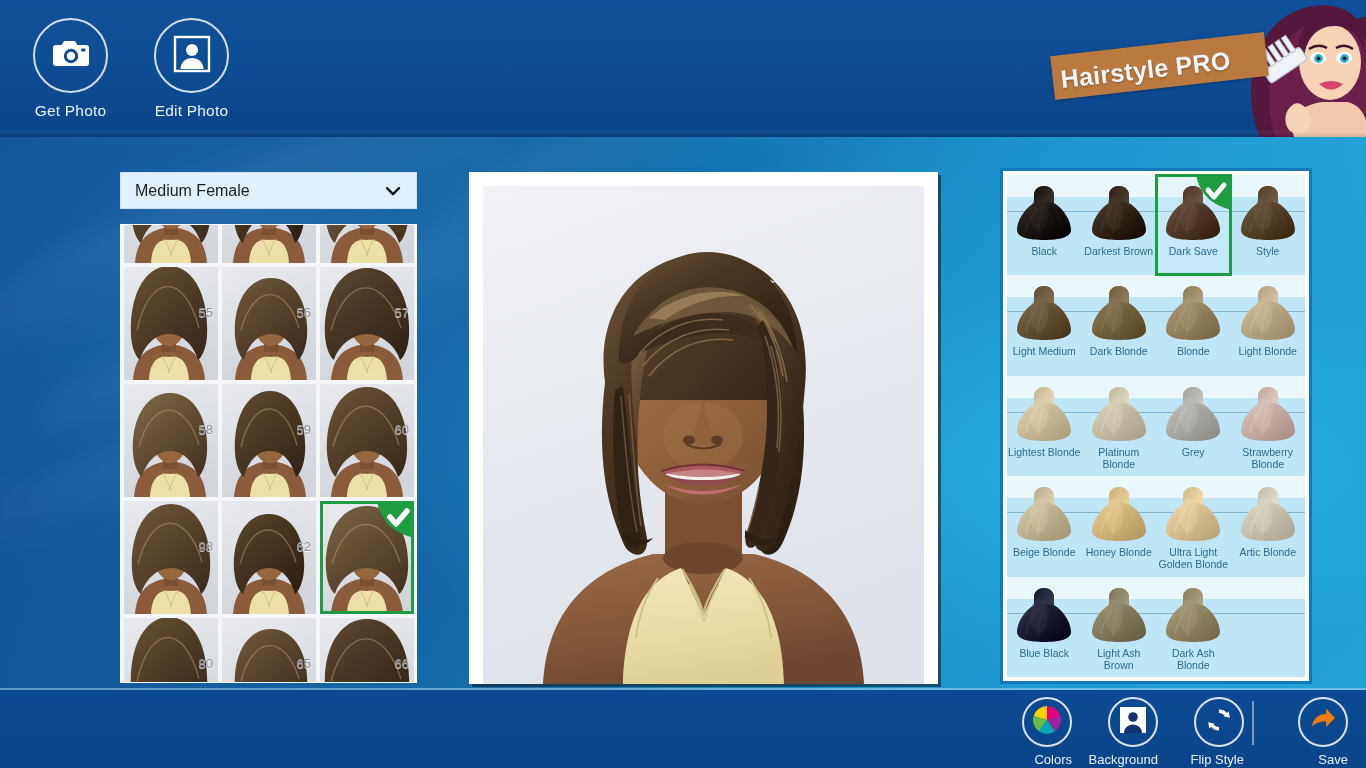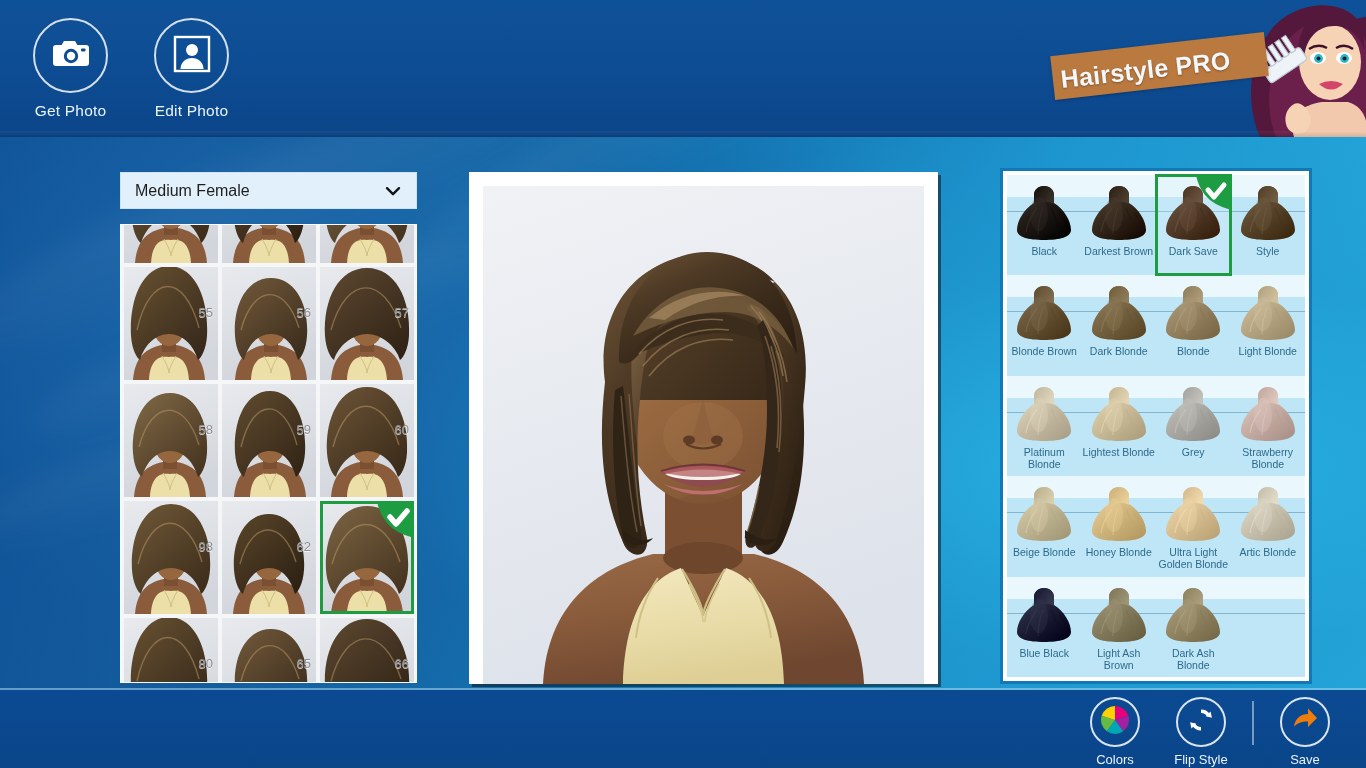--- a/index.html
+++ b/index.html
@@ -199,21 +199,21 @@
     position:absolute; right:0; top:0; width:46px; height:46px; z-index:11;
   }
 
   
   .toolbar {
     position:absolute; right:18px; top:697px;
     display:flex; align-items:flex-start; gap:0;
   }
   .tool {
     width:86px;
-    display:flex; flex-direction:column; align-items:center;
+    display:flex; flex-direction:column; align-items:flex-end;
     cursor:pointer;
   }
   .tool-circle {
     width:50px; height:50px; border-radius:50%;
     border:2px solid rgba(255,255,255,0.85);
     display:flex; align-items:center; justify-content:center;
   }
   .tool-label {
     margin-top:5px; color:#e8f2fb; font-size:13px; white-space:nowrap;
   }
@@ -1094,21 +1094,21 @@
       </linearGradient>
     </defs>
     <path d="M31 4 C37 4 41 8 41 13 L41 21 C51 27 58 39 58 48 C58 55 47 58 31 58 C15 58 4 55 4 48 C4 39 11 27 21 21 L21 13 C21 8 25 4 31 4 Z" fill="url(#cg5)"></path>
     <path d="M21 13 C21 8 25 4 31 4 C37 4 41 8 41 13 L41 22 C37 19 25 19 21 22 Z" fill="url(#ct5)"></path>
     <path d="M24 26 C18 34 14 42 13 50" stroke="#857254" stroke-width="1.3" fill="none" opacity="0.55"></path>
     <path d="M30 25 C27 34 25 43 25 52" stroke="#816e50" stroke-width="1.2" fill="none" opacity="0.5"></path>
     <path d="M38 26 C42 34 46 43 47 51" stroke="#574426" stroke-width="1.3" fill="none" opacity="0.5"></path>
     <path d="M46 30 C51 37 55 44 56 50" stroke="#534022" stroke-width="1.2" fill="none" opacity="0.45"></path>
     <ellipse cx="26" cy="32" rx="9" ry="17" fill="#837052" opacity="0.3"></ellipse>
   </svg></span>
-          <span class="cname">Blonde Brown</span>
+          <span class="cname">Light Medium</span>
         </div>
         <div class="swatch">
           <span class="cap">
   <svg width="62" height="60" viewBox="0 0 62 60">
     <defs>
       <linearGradient id="cg6" x1="0.12" y1="0" x2="0.9" y2="1">
         <stop offset="0%" stop-color="#9b8866"></stop>
         <stop offset="38%" stop-color="#7d6a48"></stop>
         <stop offset="100%" stop-color="#574422"></stop>
       </linearGradient>
@@ -1172,63 +1172,63 @@
     <path d="M38 26 C42 34 46 43 47 51" stroke="#a99876" stroke-width="1.3" fill="none" opacity="0.5"></path>
     <path d="M46 30 C51 37 55 44 56 50" stroke="#a59472" stroke-width="1.2" fill="none" opacity="0.45"></path>
     <ellipse cx="26" cy="32" rx="9" ry="17" fill="#d5c4a2" opacity="0.3"></ellipse>
   </svg></span>
           <span class="cname">Light Blonde</span>
         </div>
         <div class="swatch">
           <span class="cap">
   <svg width="62" height="60" viewBox="0 0 62 60">
     <defs>
+      <linearGradient id="cg9" x1="0.12" y1="0" x2="0.9" y2="1">
+        <stop offset="0%" stop-color="#f0e1be"></stop>
+        <stop offset="38%" stop-color="#d2c3a0"></stop>
+        <stop offset="100%" stop-color="#ac9d7a"></stop>
+      </linearGradient>
+      <linearGradient id="ct9" x1="0" y1="0" x2="1" y2="0.6">
+        <stop offset="0%" stop-color="#c3b491"></stop>
+        <stop offset="100%" stop-color="#e4d5b2"></stop>
+      </linearGradient>
+    </defs>
+    <path d="M31 4 C37 4 41 8 41 13 L41 21 C51 27 58 39 58 48 C58 55 47 58 31 58 C15 58 4 55 4 48 C4 39 11 27 21 21 L21 13 C21 8 25 4 31 4 Z" fill="url(#cg9)"></path>
+    <path d="M21 13 C21 8 25 4 31 4 C37 4 41 8 41 13 L41 22 C37 19 25 19 21 22 Z" fill="url(#ct9)"></path>
+    <path d="M24 26 C18 34 14 42 13 50" stroke="#eadbb8" stroke-width="1.3" fill="none" opacity="0.55"></path>
+    <path d="M30 25 C27 34 25 43 25 52" stroke="#e6d7b4" stroke-width="1.2" fill="none" opacity="0.5"></path>
+    <path d="M38 26 C42 34 46 43 47 51" stroke="#bcad8a" stroke-width="1.3" fill="none" opacity="0.5"></path>
+    <path d="M46 30 C51 37 55 44 56 50" stroke="#b8a986" stroke-width="1.2" fill="none" opacity="0.45"></path>
+    <ellipse cx="26" cy="32" rx="9" ry="17" fill="#e8d9b6" opacity="0.3"></ellipse>
+  </svg></span>
+          <span class="cname">Lightest Blonde</span>
+        </div>
+        <div class="swatch">
+          <span class="cap">
+  <svg width="62" height="60" viewBox="0 0 62 60">
+    <defs>
       <linearGradient id="cg10" x1="0.12" y1="0" x2="0.9" y2="1">
         <stop offset="0%" stop-color="#ebe2c9"></stop>
         <stop offset="38%" stop-color="#cdc4ab"></stop>
         <stop offset="100%" stop-color="#a79e85"></stop>
       </linearGradient>
       <linearGradient id="ct10" x1="0" y1="0" x2="1" y2="0.6">
         <stop offset="0%" stop-color="#beb59c"></stop>
         <stop offset="100%" stop-color="#dfd6bd"></stop>
       </linearGradient>
     </defs>
     <path d="M31 4 C37 4 41 8 41 13 L41 21 C51 27 58 39 58 48 C58 55 47 58 31 58 C15 58 4 55 4 48 C4 39 11 27 21 21 L21 13 C21 8 25 4 31 4 Z" fill="url(#cg10)"></path>
     <path d="M21 13 C21 8 25 4 31 4 C37 4 41 8 41 13 L41 22 C37 19 25 19 21 22 Z" fill="url(#ct10)"></path>
     <path d="M24 26 C18 34 14 42 13 50" stroke="#e5dcc3" stroke-width="1.3" fill="none" opacity="0.55"></path>
     <path d="M30 25 C27 34 25 43 25 52" stroke="#e1d8bf" stroke-width="1.2" fill="none" opacity="0.5"></path>
     <path d="M38 26 C42 34 46 43 47 51" stroke="#b7ae95" stroke-width="1.3" fill="none" opacity="0.5"></path>
     <path d="M46 30 C51 37 55 44 56 50" stroke="#b3aa91" stroke-width="1.2" fill="none" opacity="0.45"></path>
     <ellipse cx="26" cy="32" rx="9" ry="17" fill="#e3dac1" opacity="0.3"></ellipse>
   </svg></span>
           <span class="cname">Platinum Blonde</span>
-        </div>
-        <div class="swatch">
-          <span class="cap">
-  <svg width="62" height="60" viewBox="0 0 62 60">
-    <defs>
-      <linearGradient id="cg9" x1="0.12" y1="0" x2="0.9" y2="1">
-        <stop offset="0%" stop-color="#f0e1be"></stop>
-        <stop offset="38%" stop-color="#d2c3a0"></stop>
-        <stop offset="100%" stop-color="#ac9d7a"></stop>
-      </linearGradient>
-      <linearGradient id="ct9" x1="0" y1="0" x2="1" y2="0.6">
-        <stop offset="0%" stop-color="#c3b491"></stop>
-        <stop offset="100%" stop-color="#e4d5b2"></stop>
-      </linearGradient>
-    </defs>
-    <path d="M31 4 C37 4 41 8 41 13 L41 21 C51 27 58 39 58 48 C58 55 47 58 31 58 C15 58 4 55 4 48 C4 39 11 27 21 21 L21 13 C21 8 25 4 31 4 Z" fill="url(#cg9)"></path>
-    <path d="M21 13 C21 8 25 4 31 4 C37 4 41 8 41 13 L41 22 C37 19 25 19 21 22 Z" fill="url(#ct9)"></path>
-    <path d="M24 26 C18 34 14 42 13 50" stroke="#eadbb8" stroke-width="1.3" fill="none" opacity="0.55"></path>
-    <path d="M30 25 C27 34 25 43 25 52" stroke="#e6d7b4" stroke-width="1.2" fill="none" opacity="0.5"></path>
-    <path d="M38 26 C42 34 46 43 47 51" stroke="#bcad8a" stroke-width="1.3" fill="none" opacity="0.5"></path>
-    <path d="M46 30 C51 37 55 44 56 50" stroke="#b8a986" stroke-width="1.2" fill="none" opacity="0.45"></path>
-    <ellipse cx="26" cy="32" rx="9" ry="17" fill="#e8d9b6" opacity="0.3"></ellipse>
-  </svg></span>
-          <span class="cname">Lightest Blonde</span>
         </div>
         <div class="swatch">
           <span class="cap">
   <svg width="62" height="60" viewBox="0 0 62 60">
     <defs>
       <linearGradient id="cg11" x1="0.12" y1="0" x2="0.9" y2="1">
         <stop offset="0%" stop-color="#d0cec8"></stop>
         <stop offset="38%" stop-color="#b2b0aa"></stop>
         <stop offset="100%" stop-color="#8c8a84"></stop>
       </linearGradient>
@@ -1452,20 +1452,32 @@
             <path d="M16 16 L29.3 11.7 A14 14 0 0 1 24.2 27.3 Z" fill="#a321a0"></path>
             <path d="M16 16 L24.2 27.3 A14 14 0 0 1 7.8 27.3 Z" fill="#00a7b5"></path>
             <path d="M16 16 L7.8 27.3 A14 14 0 0 1 2.7 11.7 Z" fill="#64bc46"></path>
             <path d="M16 16 L2.7 11.7 A14 14 0 0 1 16 2 Z" fill="#ffd200"></path>
           </svg>
         </span>
       </div>
       <div class="tool-label">Colors</div>
     </div>
 
+    <div class="tool">
+      <div class="tool-circle">
+        <span>
+          <svg width="28" height="28" viewBox="0 0 28 28">
+            <rect x="1" y="1" width="26" height="26" fill="#fff"></rect>
+            <circle cx="14" cy="11" r="4.8" fill="#10336b"></circle>
+            <path d="M5 27c0-5 4-8.6 9-8.6s9 3.6 9 8.6z" fill="#10336b"></path>
+          </svg>
+        </span>
+      </div>
+      <div class="tool-label">Background</div>
+    </div>
 
     <div class="tool">
       <div class="tool-circle">
         <span>
           <svg width="32" height="32" viewBox="0 0 32 32">
             <path d="M16 5.5a10.5 10.5 0 0 1 9.2 5.4l-3 1.7A7 7 0 0 0 16 9z" fill="#fff"></path>
             <path d="M25.6 7.5l1.3 6.3-6.2-1.6z" fill="#fff"></path>
             <path d="M16 26.5A10.5 10.5 0 0 1 6.8 21l3-1.7A7 7 0 0 0 16 23z" fill="#fff"></path>
             <path d="M6.4 24.5l-1.3-6.3 6.2 1.6z" fill="#fff"></path>
           </svg>

